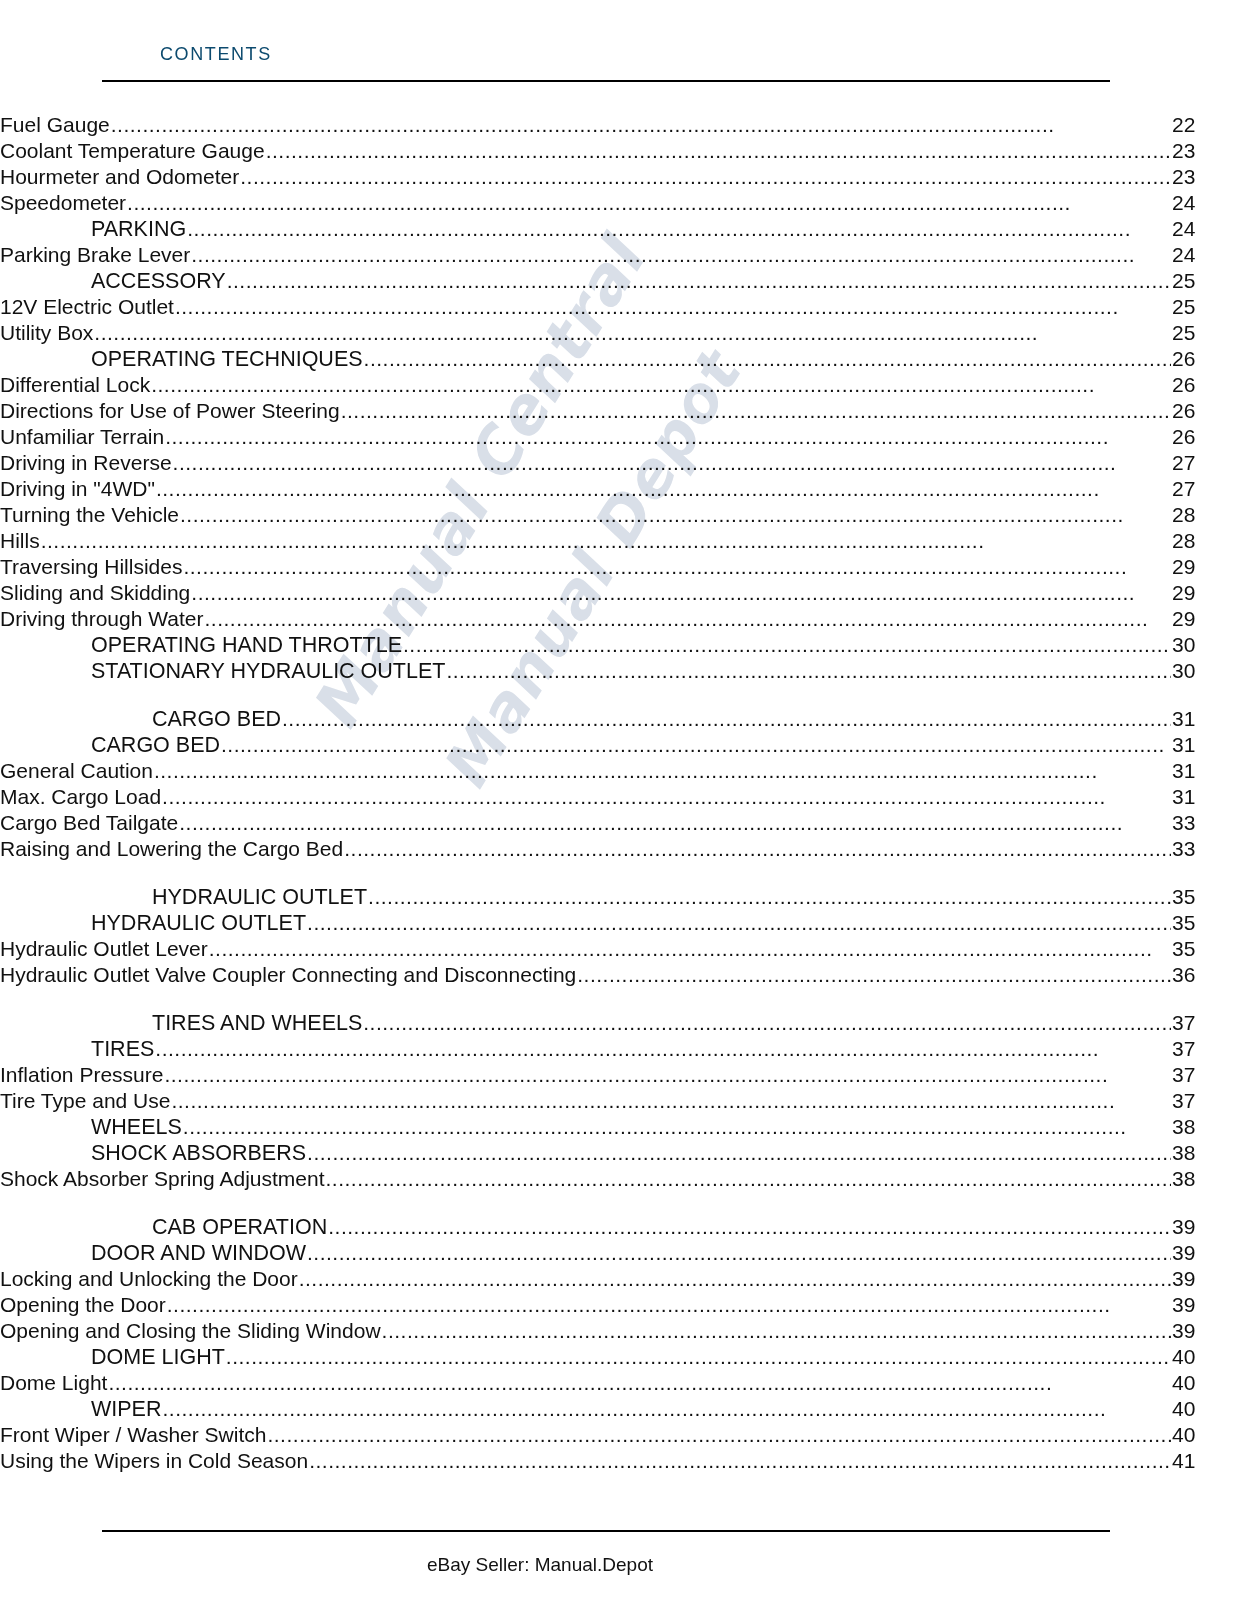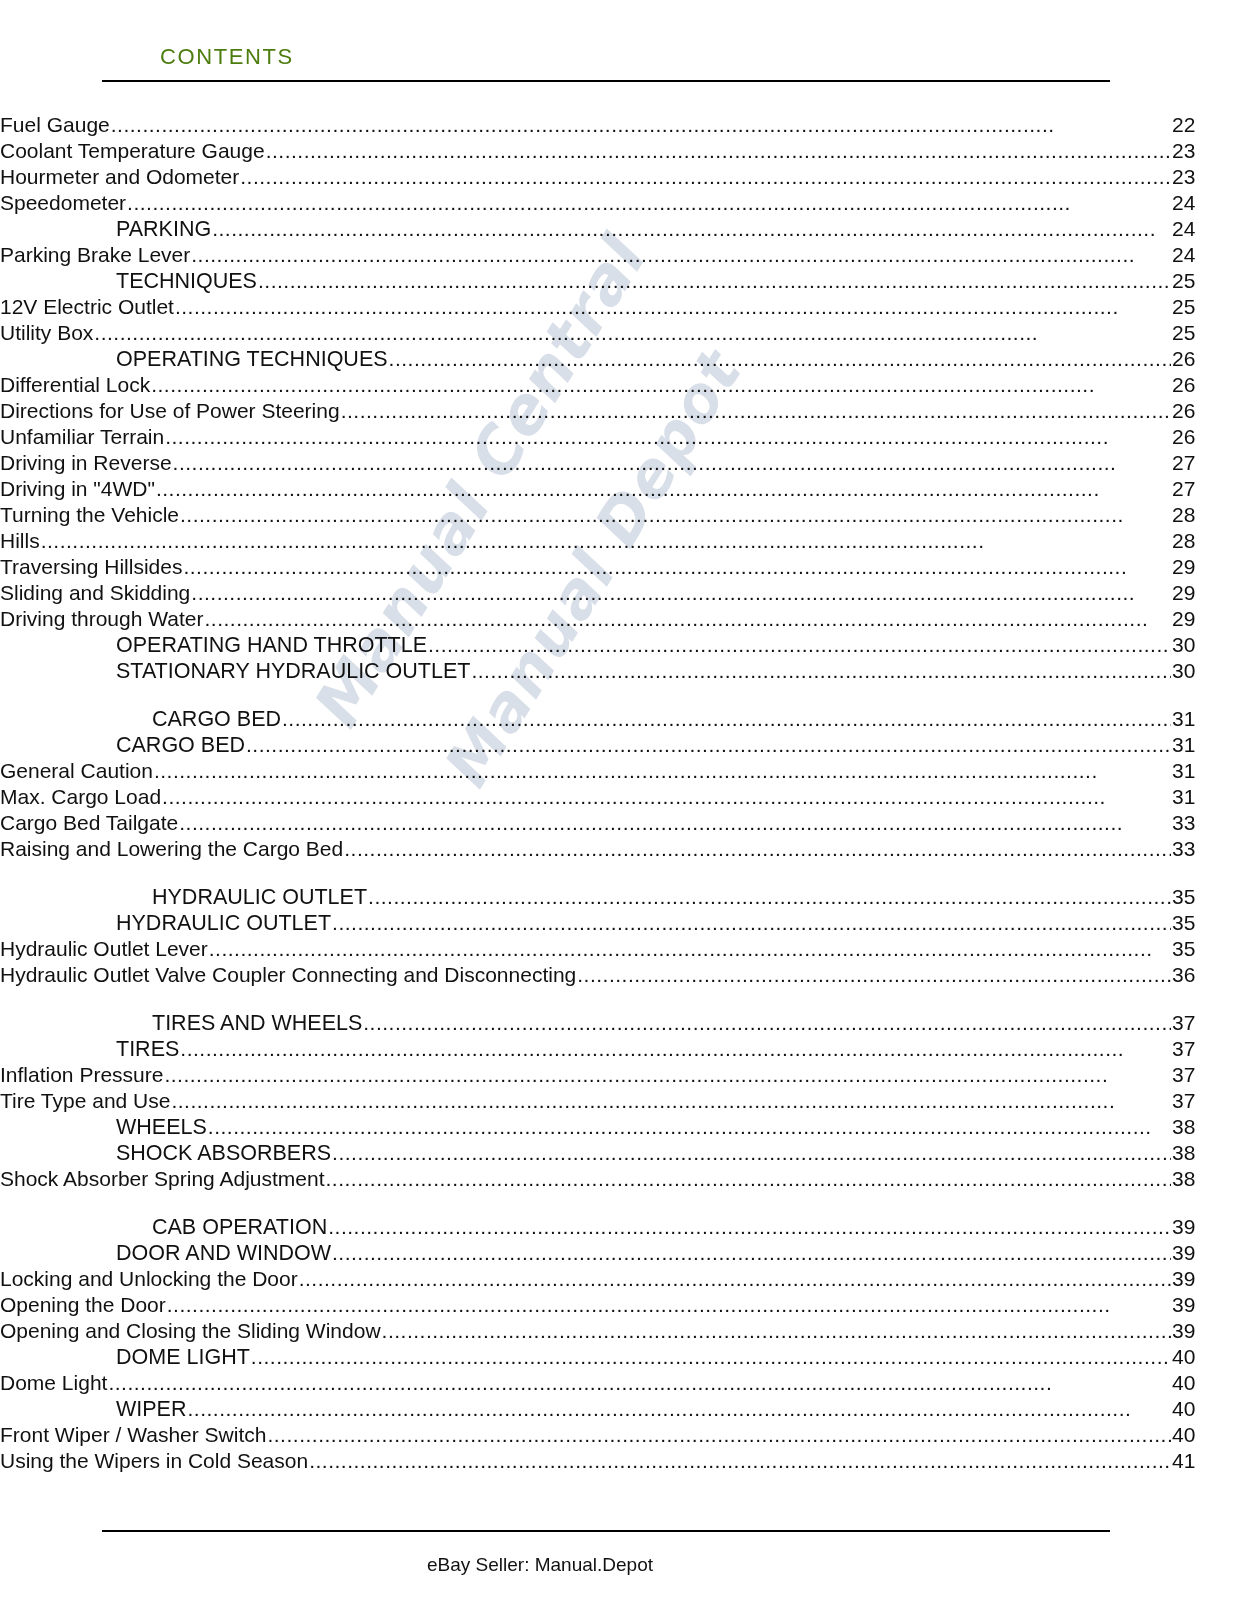--- a/index.html
+++ b/index.html
@@ -63,23 +63,23 @@
     position: absolute;
     left: 0;
     top: 0;
     width: 1236px;
     z-index: 2;
   }
   .header-title {
     position: absolute;
     left: 160px;
     top: 44px;
-    font-size: 22px;
+    font-size: 18px;
     letter-spacing: 1.6px;
-    color: #4d7c0f;
+    color: #0c4a6e;
     font-weight: normal;
   }
   .header-rule {
     position: absolute;
     left: 102px;
     top: 80px;
     width: 1008px;
     height: 2px;
     background: #000000;
   }
@@ -121,21 +121,21 @@
   }
   .page-num {
     flex: 0 0 auto;
     width: 42px;
     padding-right: 22px;
     font-size: 21px;
   }
 
   
   .lvl-0 { padding-left: 152px; }
-  .lvl-1 { padding-left: 116px; }
+  .lvl-1 { padding-left: 91px; }
   .lvl-2 { }
 
   .lvl-0 .entry-label,
   .lvl-1 .entry-label { font-size: 21.5px; }
 
   
   .footer {
     position: absolute;
     left: 0;
     top: 1512px;
@@ -200,21 +200,21 @@
         <span class="entry-label">PARKING</span>
         <span class="leader"> .....................................................................................................................................................</span>
         <span class="page-num">24</span>
       </div>
       <div class="toc-entry lvl-2">
         <span class="entry-label">Parking Brake Lever</span>
         <span class="leader"> .....................................................................................................................................................</span>
         <span class="page-num">24</span>
       </div>
       <div class="toc-entry lvl-1">
-        <span class="entry-label">TECHNIQUES</span>
+        <span class="entry-label">ACCESSORY</span>
         <span class="leader">.....................................................................................................................................................</span>
         <span class="page-num">25</span>
       </div>
       <div class="toc-entry lvl-2">
         <span class="entry-label">12V Electric Outlet</span>
         <span class="leader">.....................................................................................................................................................</span>
         <span class="page-num">25</span>
       </div>
       <div class="toc-entry lvl-2">
         <span class="entry-label">Utility Box</span>

